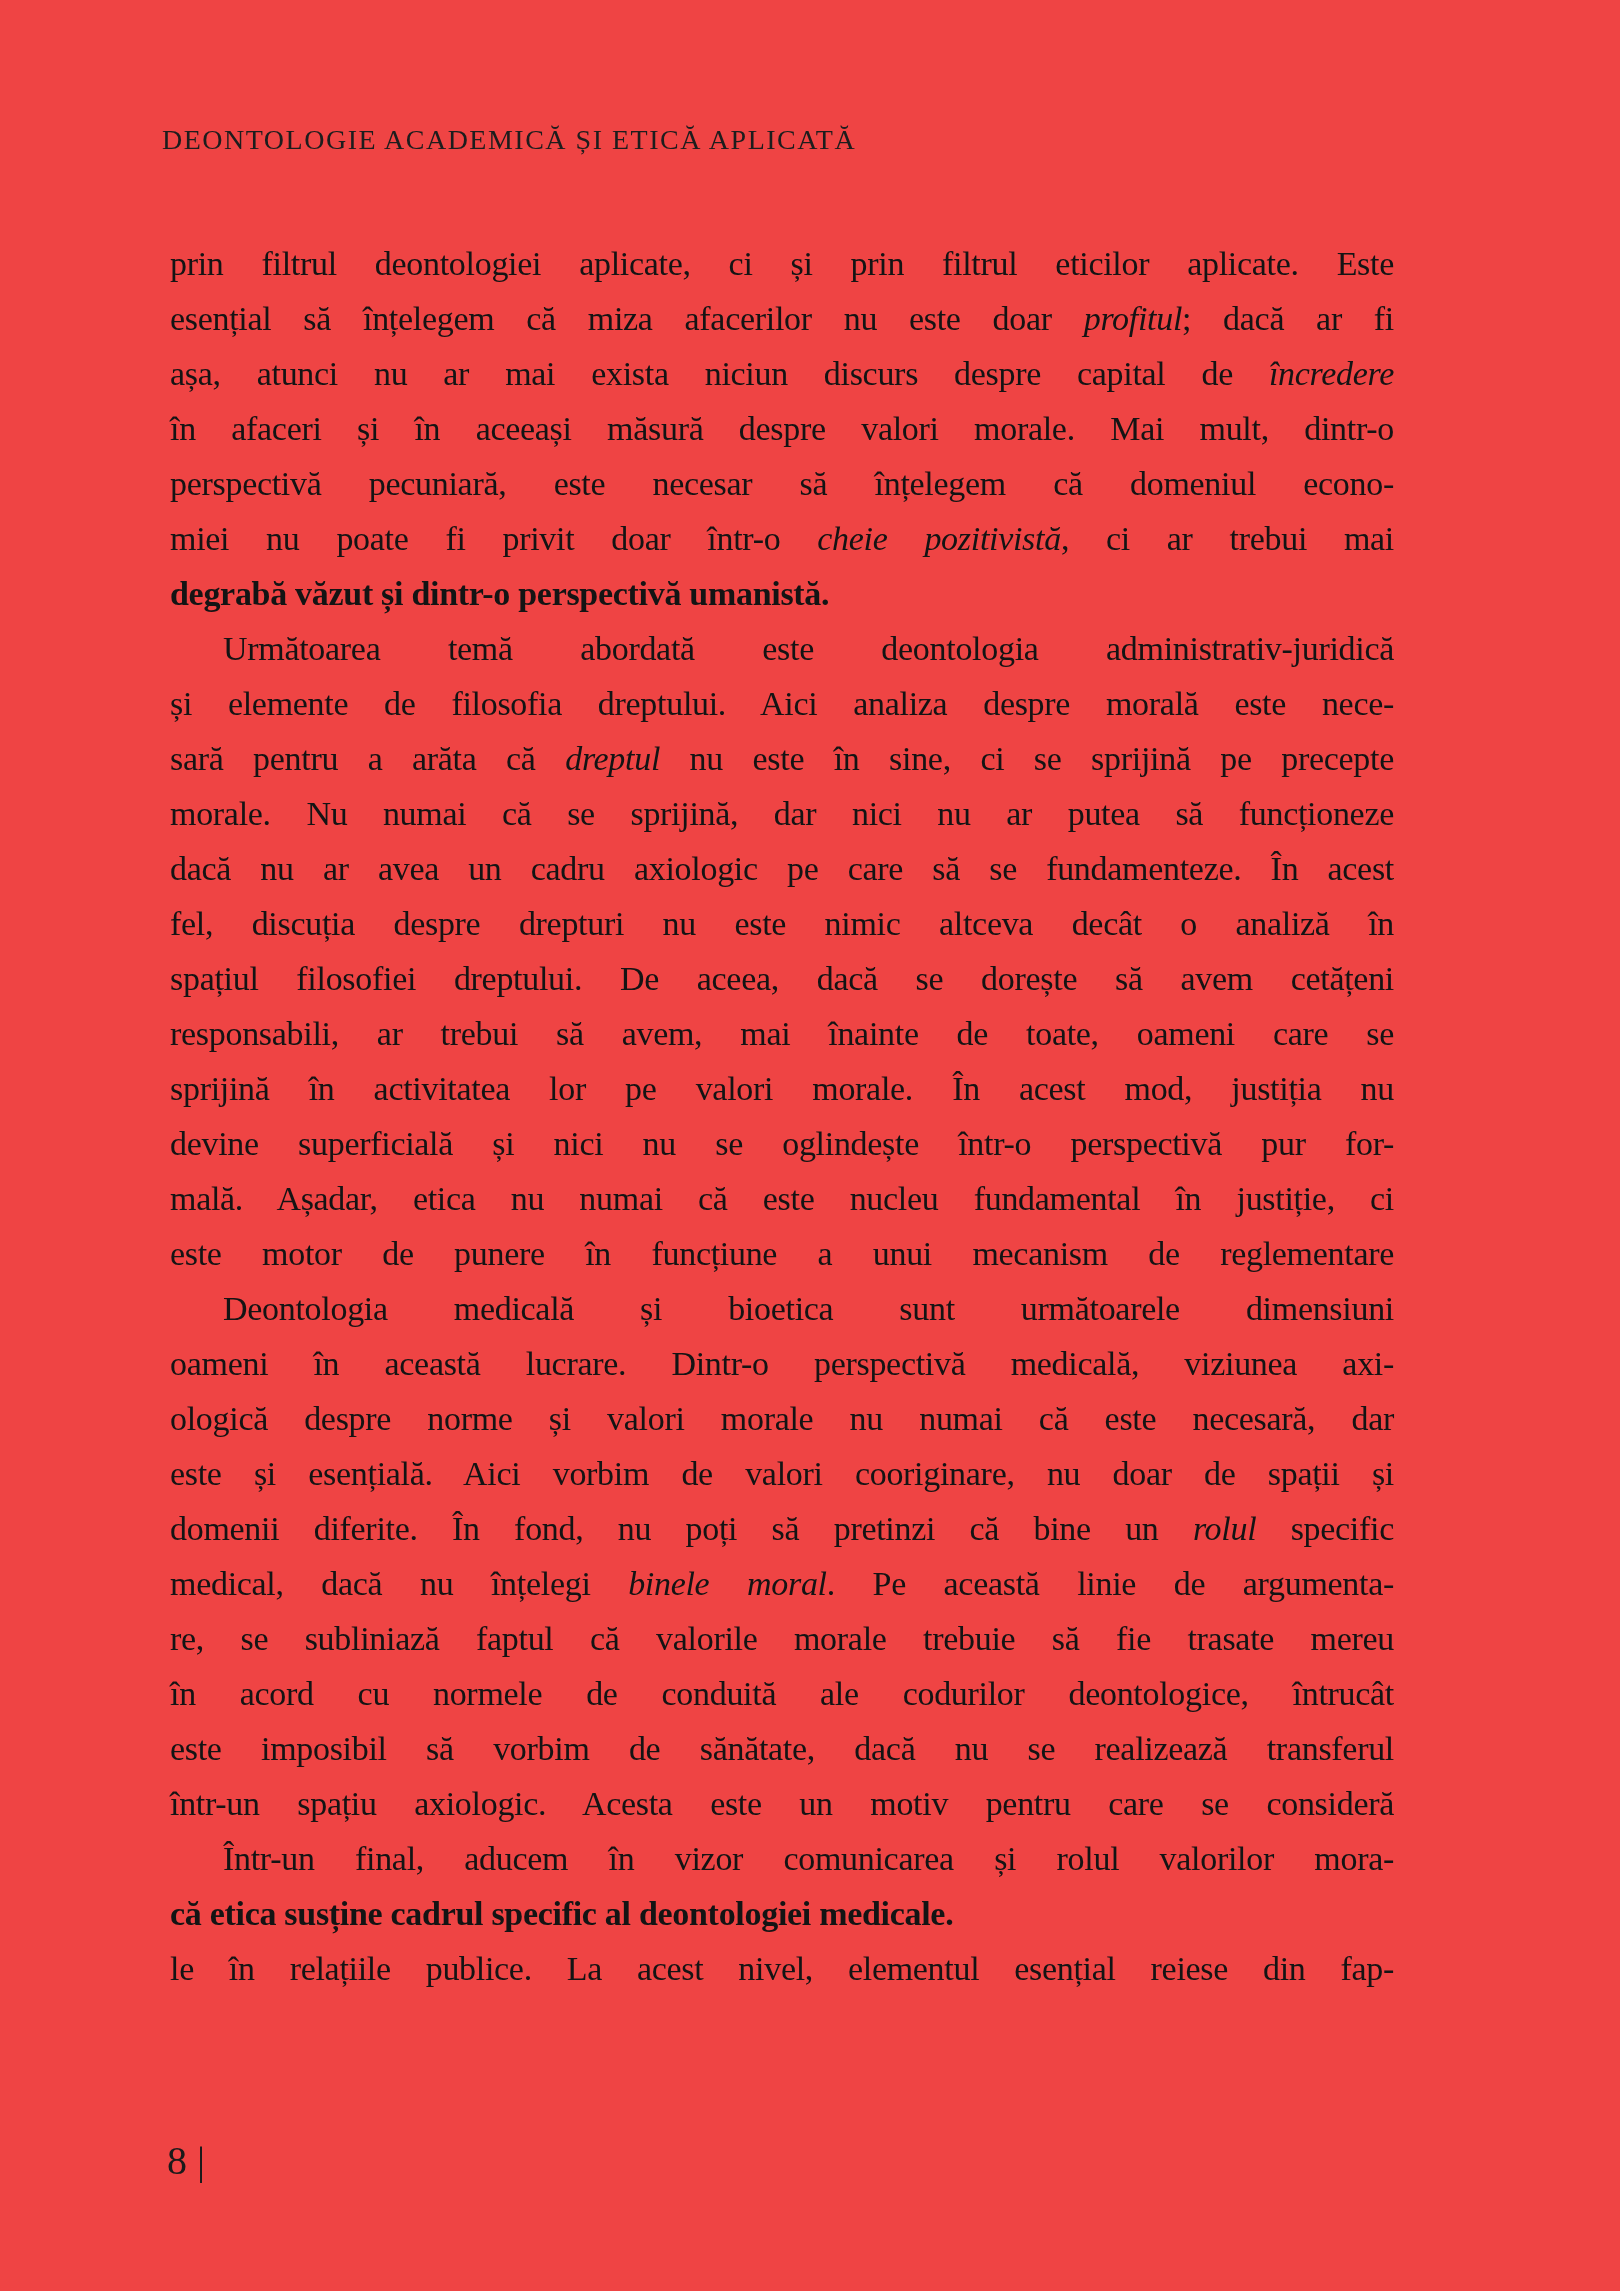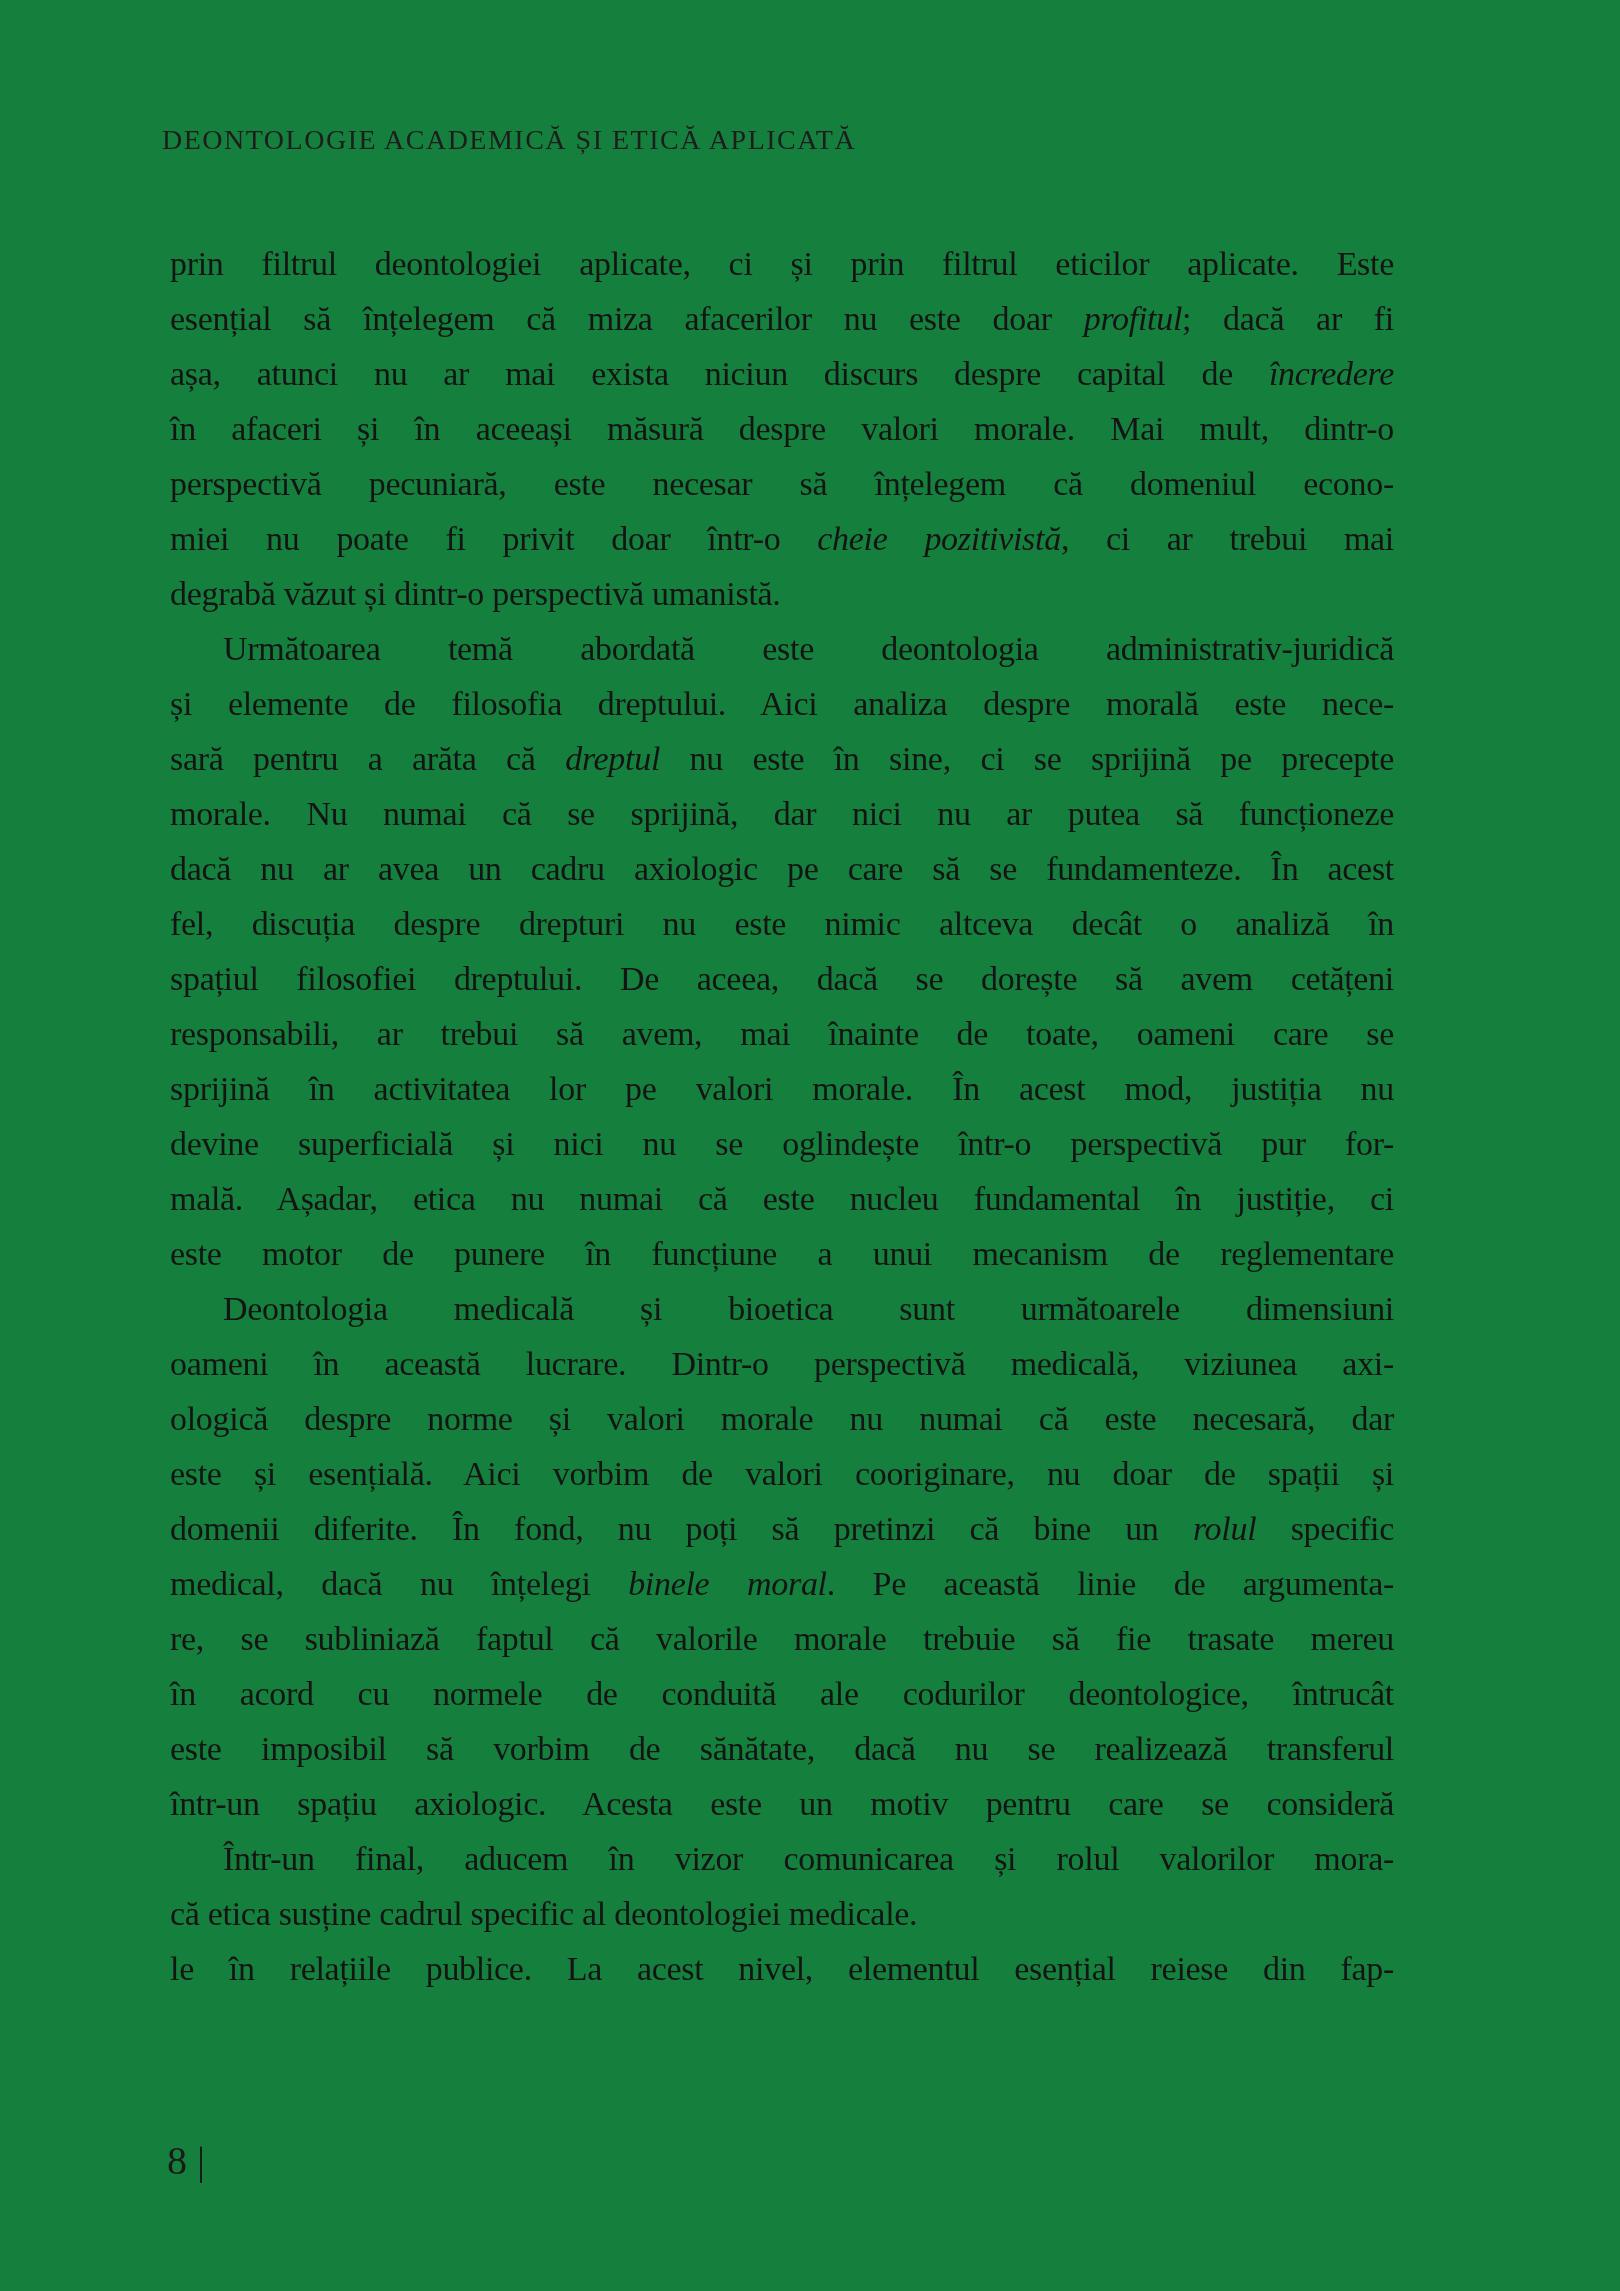--- a/index.html
+++ b/index.html
@@ -4,21 +4,21 @@
 <style>
   html, body {
     margin: 0;
     padding: 0;
     background: #e8e8e8;
   }
   .page {
     position: relative;
     width: 1620px;
     height: 2291px;
-    background: #15803d;
+    background: #ef4444;
     font-family: "Liberation Serif", "DejaVu Serif", serif;
     color: #161616;
     overflow: hidden;
     margin: 0 auto;
   }
   .running-head {
     position: absolute;
     left: 162px;
     top: 124px;
     font-size: 28px;
@@ -36,20 +36,21 @@
     letter-spacing: -0.3px;
     color: #141414;
   }
   .line {
     text-align: justify;
     text-align-last: justify;
   }
   .line.no-just {
     text-align: center;
     text-align-last: left;
+    font-weight: bold;
   }
   .line.indent {
     text-indent: 53px;
   }
   .italic {
     font-style: italic;
   }
   .folio {
     position: absolute;
     left: 167px;

